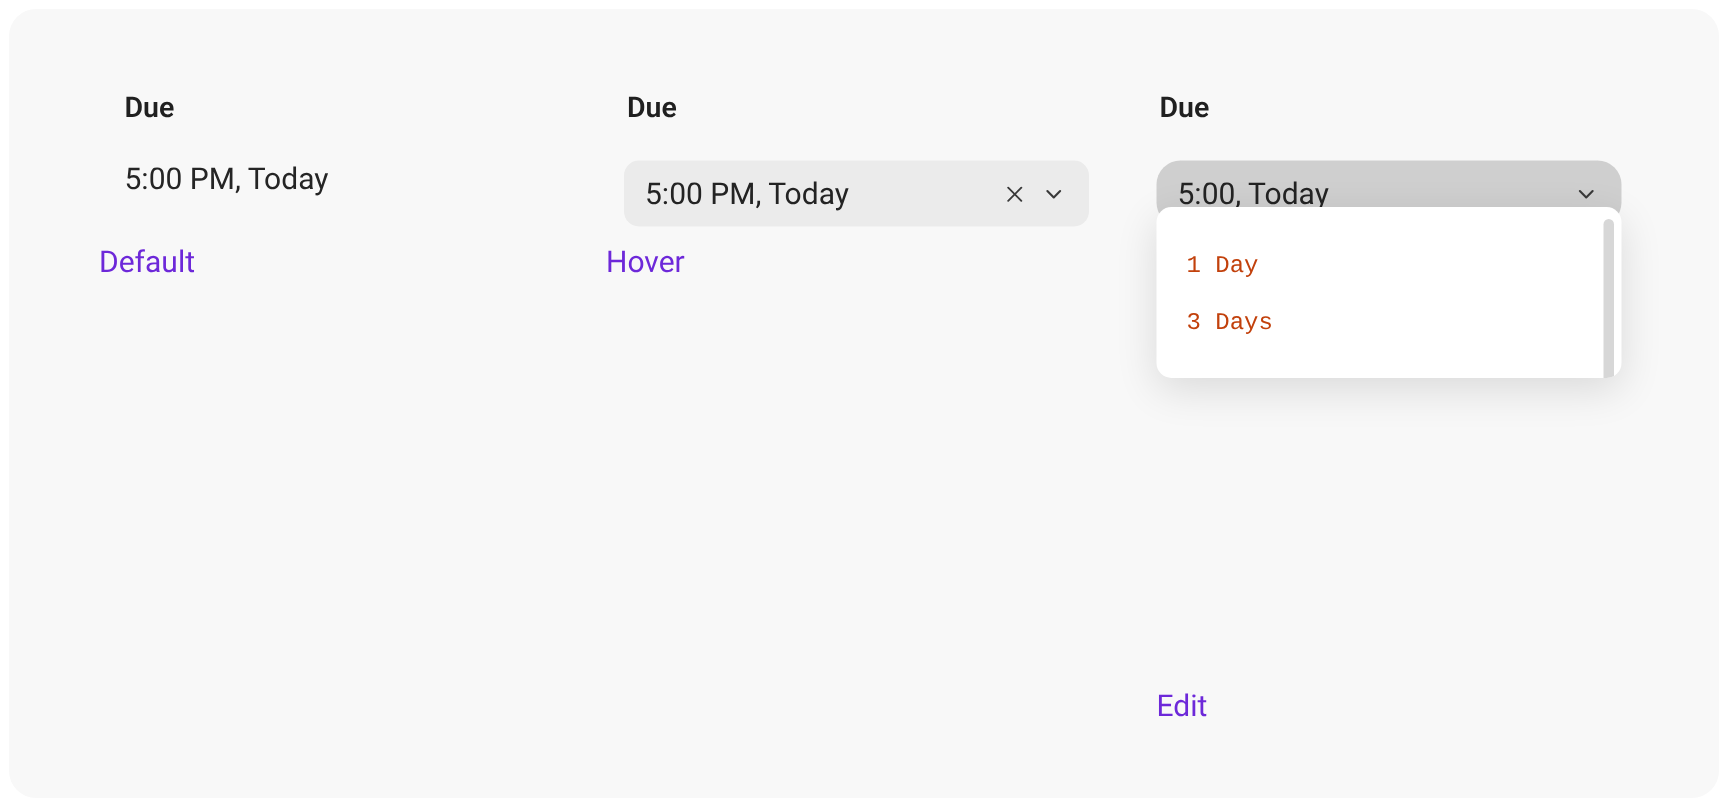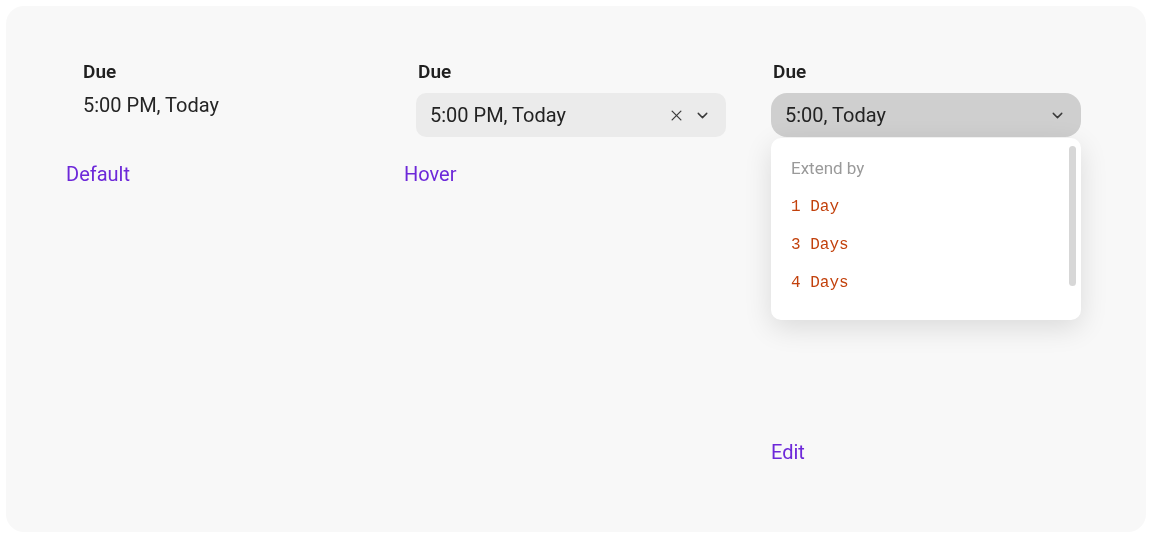--- a/index.html
+++ b/index.html
@@ -27,21 +27,21 @@
     width: 310px;
   }
   .col.default { left: 75px; }
   .col.hover   { left: 410px; }
   .col.edit    { left: 765px; }
 
   .label-due {
     font-size: 19px;
     font-weight: 600;
     color: #202020;
-    margin-bottom: 10px;
+    margin-bottom: 24px;
     padding-left: 2px;
   }
 
   
   .plain-value {
     font-size: 20px;
     font-weight: 400;
     color: #252525;
     padding-left: 2px;
   }
@@ -75,21 +75,21 @@
   .icon + .icon { margin-left: 6px; }
 
   
   .caption {
     position: absolute;
     font-size: 20px;
     color: #6d28d9;
   }
   .caption.default { left: 60px;  top: 156px; }
   .caption.hover   { left: 398px; top: 156px; }
-  .caption.edit    { left: 765px; top: 434px; }
+  .caption.edit    { left: 765px; top: 452px; }
 
   
   .menu {
     position: absolute;
     left: 0;
     top: 78px;
     width: 310px;
     background: #ffffff;
     border-radius: 10px;
     box-shadow: 0 8px 28px rgba(0,0,0,0.12);
@@ -156,22 +156,20 @@
     <div class="pill open">
       <span class="val">5:00, Today</span>
       <span class="icon">
         <svg viewBox="0 0 24 24" width="17" height="17" stroke="currentColor" stroke-width="2" fill="none" stroke-linecap="round" stroke-linejoin="round">
           <polyline points="6 9 12 15 18 9"></polyline>
         </svg>
       </span>
     </div>
 
     <div class="menu">
-      <div class="menu-header">Extend by</div>
       <div class="menu-item">1 Day</div>
       <div class="menu-item">3 Days</div>
-      <div class="menu-item">4 Days</div>
       <div class="menu-scrollbar"></div>
     </div>
   </div>
   <div class="caption edit">Edit</div>
 
 </div>
 
 </body></html>

